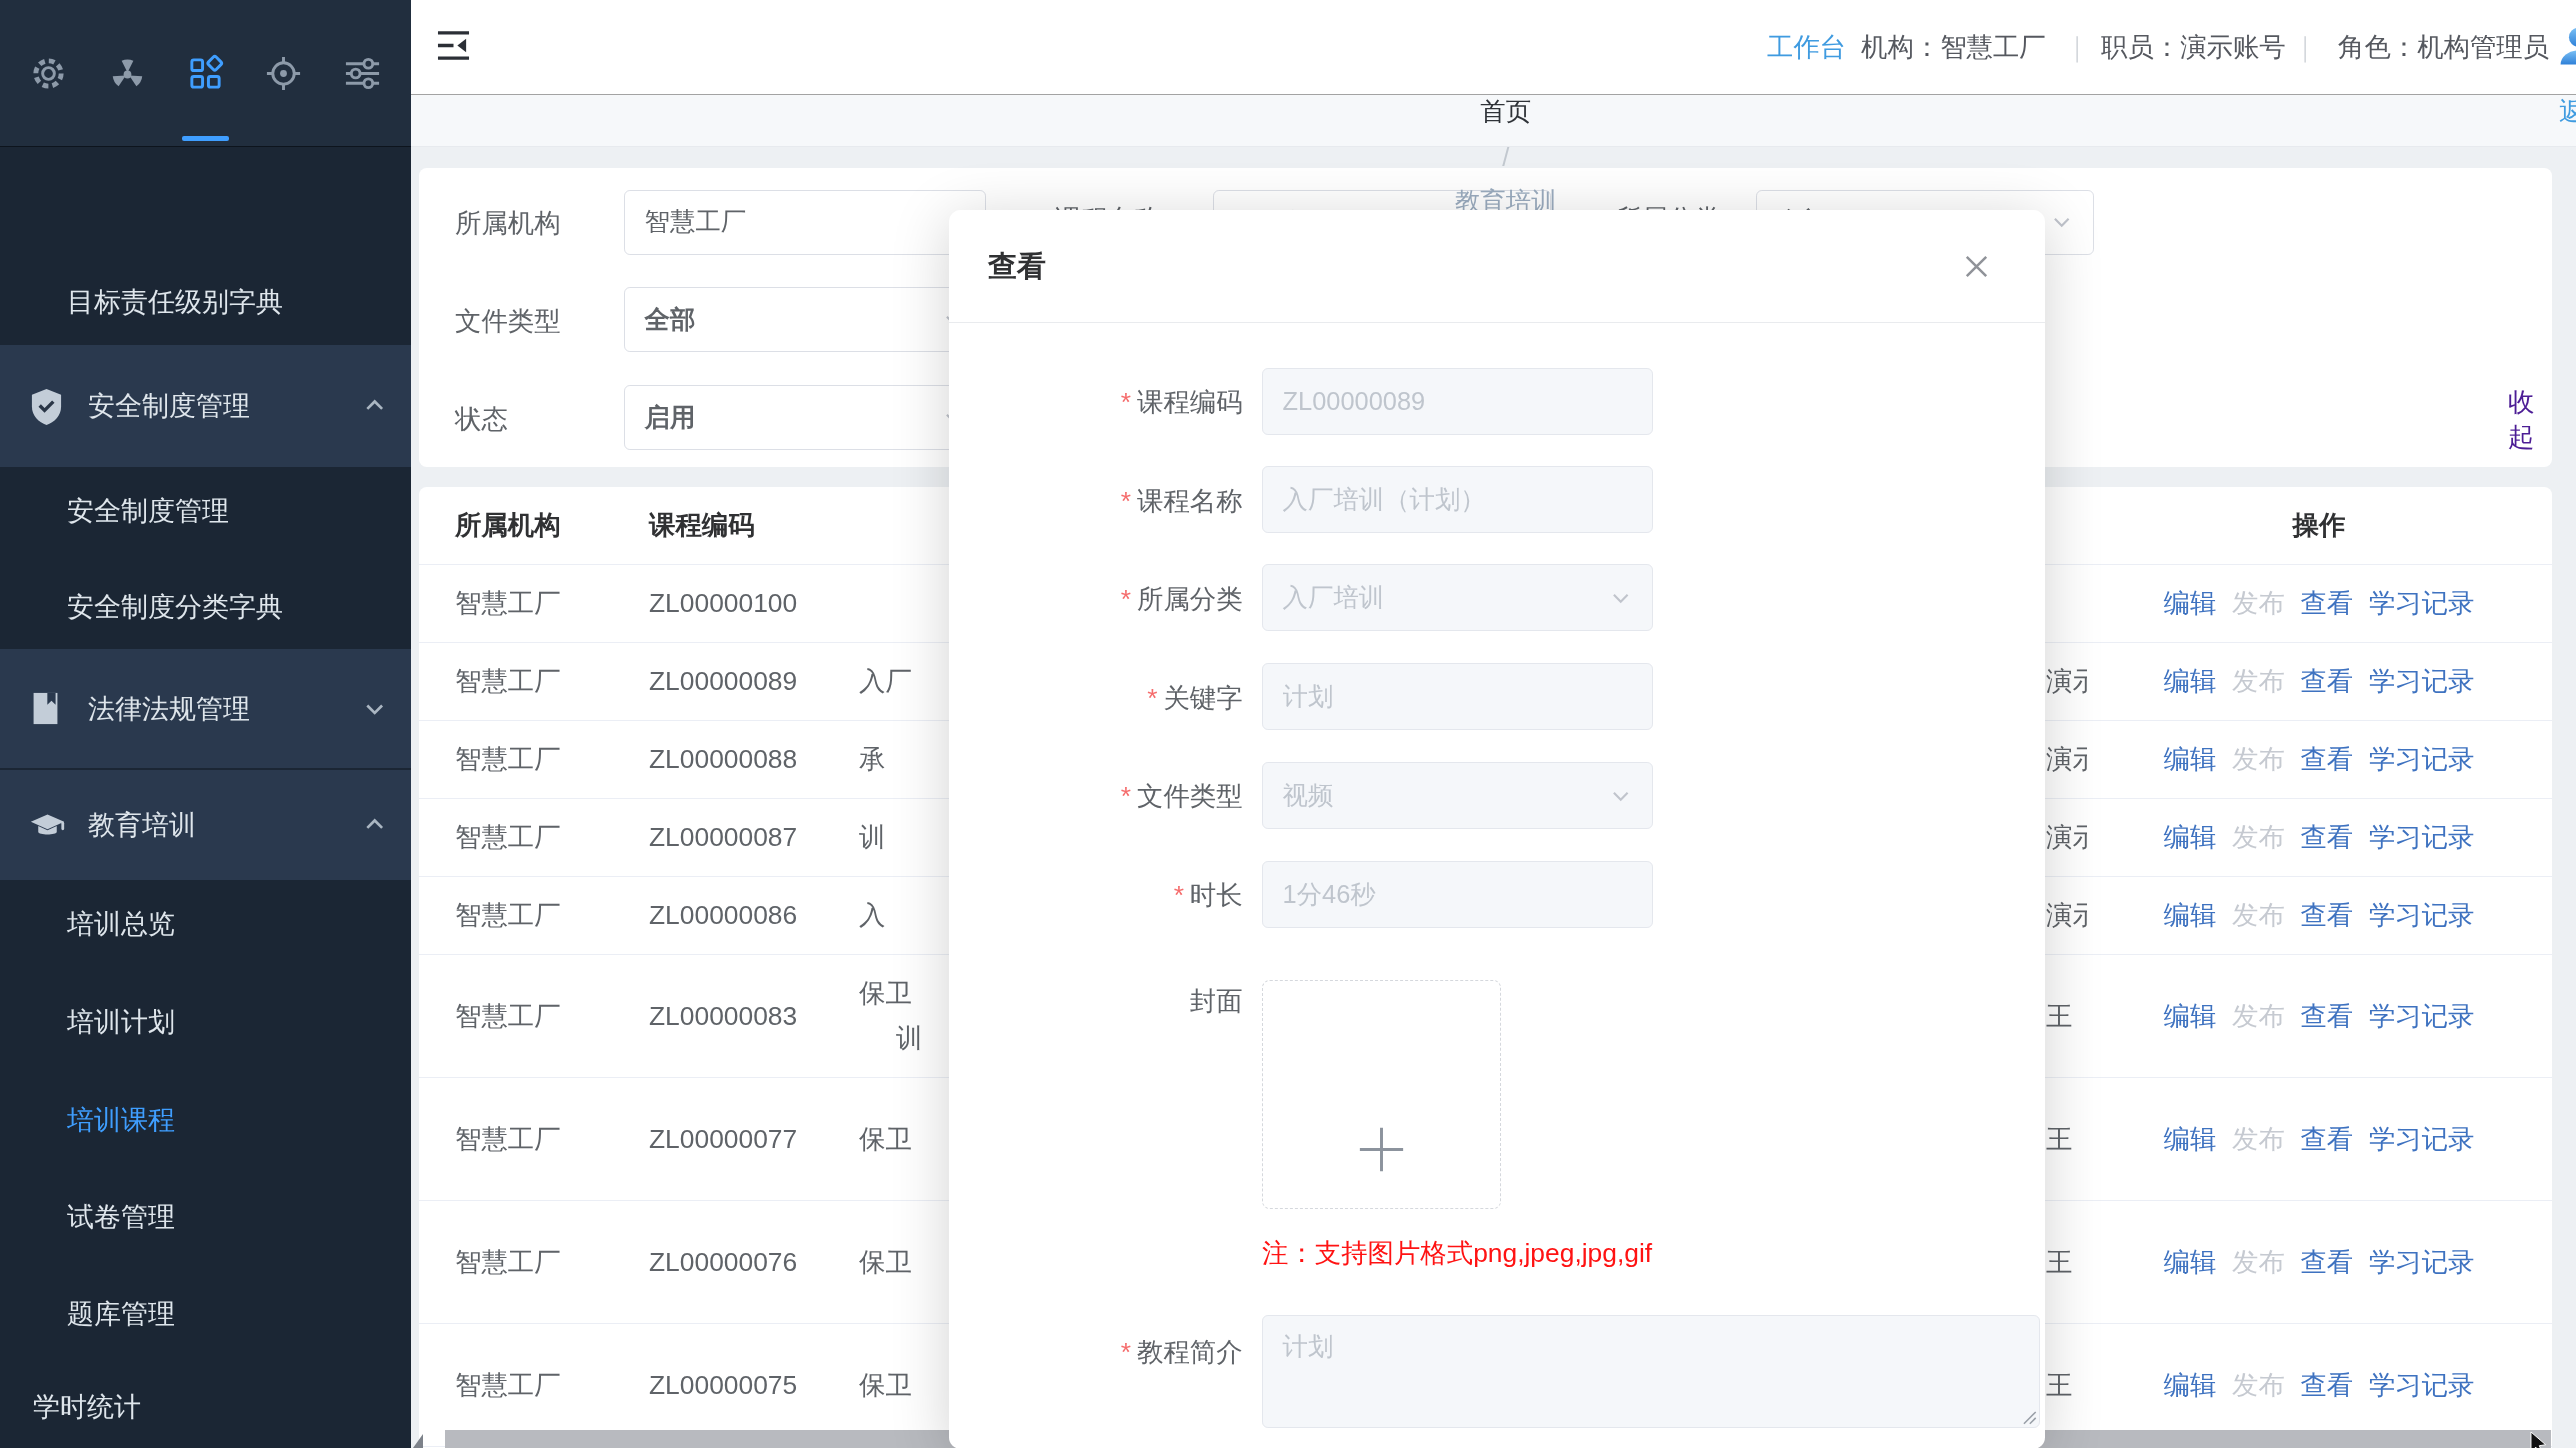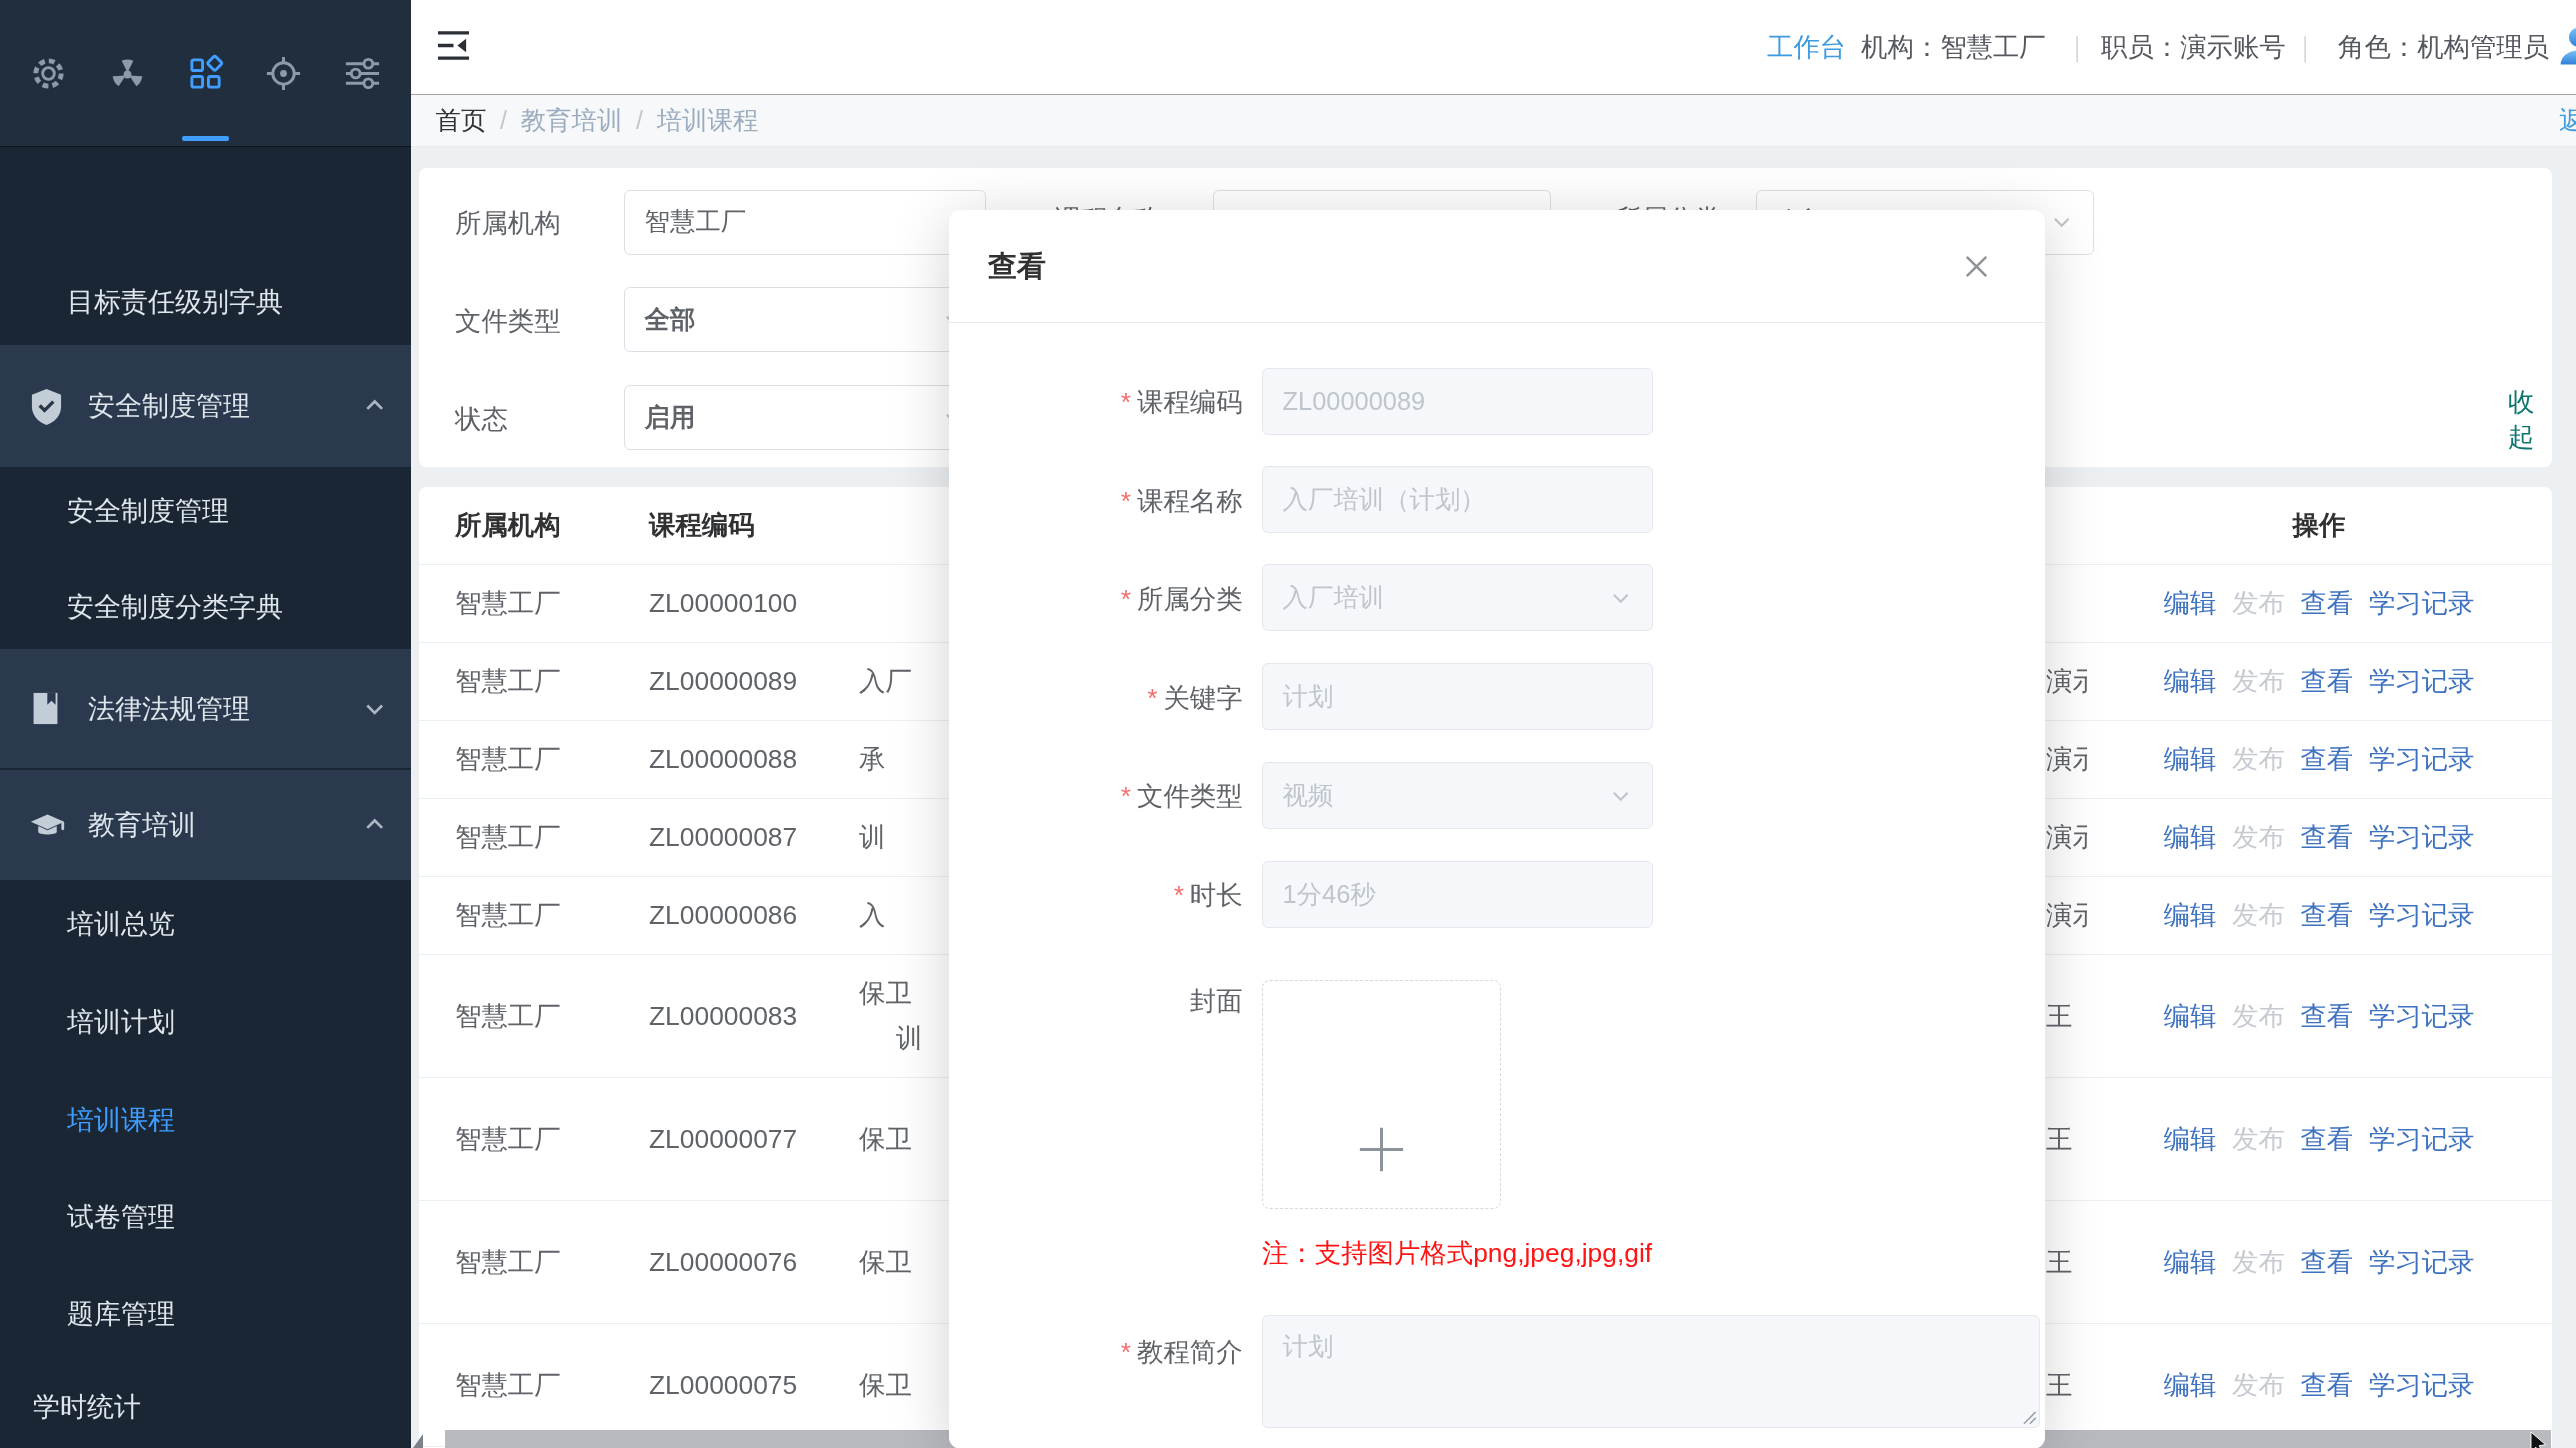--- a/index.html
+++ b/index.html
@@ -23,36 +23,36 @@
   
   .topbar { position:absolute; left:411px; top:0; width:2165px; height:95px; background:#fff; border-bottom:1px solid #a3a3a3; z-index:4; }
   .fold { position:absolute; left:24.5px; top:29px; width:35px; height:33px; color:#2b2f36; cursor:pointer; }
   .tb-it { position:absolute; top:0; height:95px; display:flex; align-items:center; font-size:26.4px; color:#55585f; white-space:nowrap; }
   .tb-link { color:#3f9be0; cursor:pointer; }
   .tb-sep { color:#d3d7dc; }
   .avatar { position:absolute; left:2146px; top:23.5px; width:43px; height:43px; }
 
   
   .breadcrumb { position:absolute; left:411px; top:95px; width:2165px; height:52px; background:#f6f8fa; display:flex; align-items:center;
-                padding-left:24.5px; gap:13.7px; font-size:25.4px; z-index:4; border-bottom:1px solid #e7eaee; }
+                padding-left:24.5px; gap:13.7px; font-size:25.4px; z-index:4; border-bottom:1px solid #e7eaee;flex-direction:column; }
   .bc-home { color:#2f3338; cursor:pointer; }
   .bc-sep { color:#c2c8cf; }
   .bc-lvl { color:#9bacbf; cursor:pointer; }
   .bc-overflow { position:absolute; left:2148px; color:#3f9be0; cursor:pointer; white-space:nowrap; }
 
   
   .filter-card { position:absolute; left:419px; top:168px; width:2133px; height:299px; background:#fff; border-radius:7.8px; z-index:1; }
   .f-label { position:absolute; font-size:26.4px; color:#5f6368; white-space:nowrap; }
   .f-input, .f-select { position:absolute; height:65px; background:#fff; border:1px solid #dcdfe6; border-radius:5.9px;
                         font-size:25.4px; color:#5f6368; padding:0 19.6px; display:flex; align-items:center; }
   input.f-input { font-family:inherit; outline:none; }
   input.f-input::placeholder { color:#c0c4cc; }
   .f-select { cursor:pointer; justify-content:space-between;font-weight:bold; }
   .f-select .sel-chev { width:23.5px; height:23.5px; color:#c0c4cc; flex:0 0 auto; }
-  .collapse-link { position:absolute; left:2089px; top:217px; font-size:26.4px; color:#0f766e; cursor:pointer; }
+  .collapse-link { position:absolute; left:2089px; top:217px; font-size:26.4px; color:#4c1d95; cursor:pointer; }
 
   .table-card { position:absolute; left:419px; top:487px; width:2133px; height:963px; background:#fff; border-radius:7.8px 7.8px 0 0; overflow:hidden; z-index:1; }
   .t-head { position:relative; height:78px; border-bottom:1px solid #ebeef5; }
   .t-row { position:relative; border-bottom:1px solid #ebeef5; }
   .h-cell { position:absolute; top:0; height:100%; display:flex; align-items:center; font-size:26.4px; font-weight:bold; color:#303133; }
   .c-cell { position:absolute; top:0; height:100%; display:flex; align-items:center; font-size:26.4px; color:#5f6368; }
   .cell-org { left:36px; }
   .cell-code { left:230px; }
   .cell-name { left:440px; width:90px; overflow:hidden; flex-direction:column; justify-content:center; align-items:flex-start; line-height:45px; }
   .cell-name div { white-space:nowrap; }

